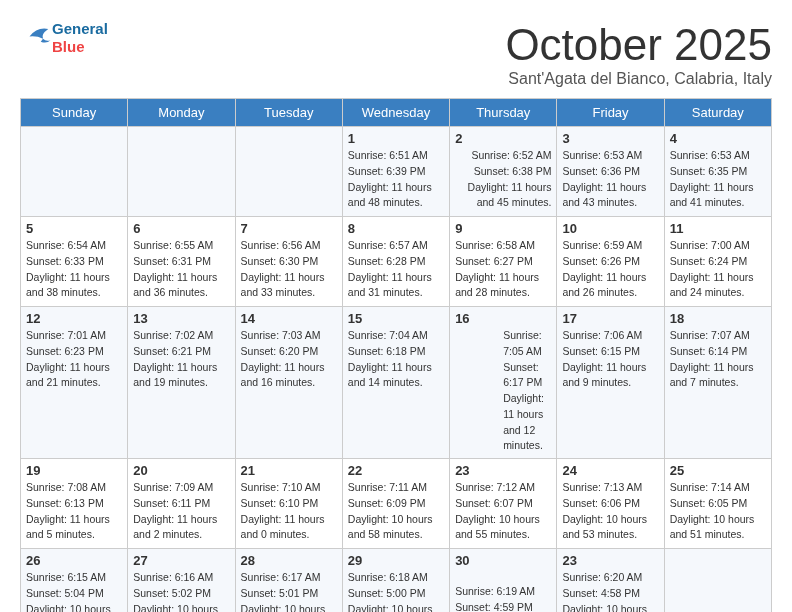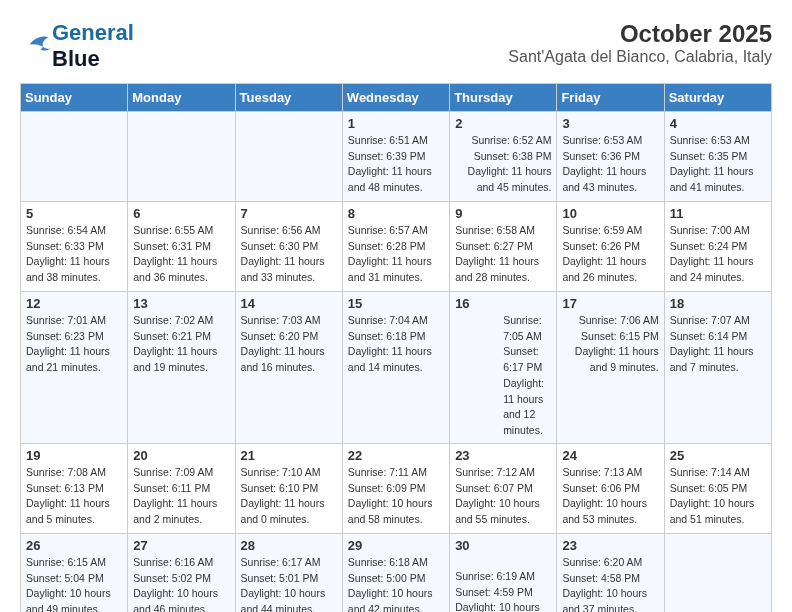--- a/index.html
+++ b/index.html
@@ -14,59 +14,59 @@
       display: flex;
       justify-content: space-between;
       align-items: flex-start;
       margin-bottom: 10px;
     }
     .logo {
       display: flex;
       align-items: center;
     }
     .logo-text {
-      font-size: 22px;
+      font-size: 15px;
       font-weight: bold;
       color: #333;
       line-height: 1.2;
     }
     .logo-text span {
       color: #1a6ba0;
     }
     .logo-bird {
       width: 30px;
       height: 25px;
       margin-left: 2px;
     }
     .title-block {
       text-align: right;
     }
     .month-title {
-      font-size: 24px;
-      font-weight: bold;
+      font-size: 44px;
+      font-weight: normal;
       color: #333;
     }
     .subtitle {
       font-size: 16px;
       color: #555;
     }
     table {
       width: 100%;
       border-collapse: collapse;
       table-layout: fixed;
     }
     thead tr {
       background-color: #3a7fc1;
       color: #fff;
     }
     thead th {
-      padding: 6px 4px;
+      padding: 6px 10px;
       font-size: 13px;
-      font-weight: bold;
-      text-align: left;
+      font-weight: normal;
+      text-align: center;
       border: 1px solid #ccc;
     }
     tbody tr {
       vertical-align: top;
     }
     tbody td {
       border: 1px solid #ccc;
       padding: 4px 5px;
       font-size: 10.5px;
       color: #333;
@@ -94,21 +94,21 @@
 <div class="header">
   <div class="logo">
     <div>
       <svg class="logo-bird" viewBox="0 0 40 30" xmlns="http://www.w3.org/2000/svg">
         <path d="M10,15 Q20,2 35,5 Q25,12 28,18 Q20,14 10,15Z" fill="#3a7fc1"></path>
         <path d="M28,18 Q32,22 38,20 Q33,25 25,22Z" fill="#3a7fc1"></path>
       </svg>
     </div>
     <div class="logo-text">
       <span>General</span><br>
-      <span style="color:#0f172a">Blue</span>
+      <span style="color:#ef4444">Blue</span>
     </div>
   </div>
   <div class="title-block">
     <div class="month-title">October 2025</div>
     <div class="subtitle">Sant'Agata del Bianco, Calabria, Italy</div>
   </div>
 </div>
 
 <table>
   <thead>
@@ -238,21 +238,21 @@
         </td>
         <td>
           <span class="day-number">16</span>
           <div class="day-info" style="white-space: pre-line; margin-left: 48px;">Sunrise: 7:05 AM
 Sunset: 6:17 PM
 Daylight: 11 hours
 and 12 minutes.</div>
         </td>
         <td>
           <span class="day-number">17</span>
-          <div class="day-info" style="white-space: pre-line; text-align: right;">Sunrise: 7:06 AM
+          <div class="day-info" style="white-space: pre-line;">Sunrise: 7:06 AM
 Sunset: 6:15 PM
 Daylight: 11 hours
 and 9 minutes.</div>
         </td>
         <td>
           <span class="day-number">18</span>
           <div class="day-info" style="white-space: pre-line;">Sunrise: 7:07 AM
 Sunset: 6:14 PM
 Daylight: 11 hours
 and 7 minutes.</div>

